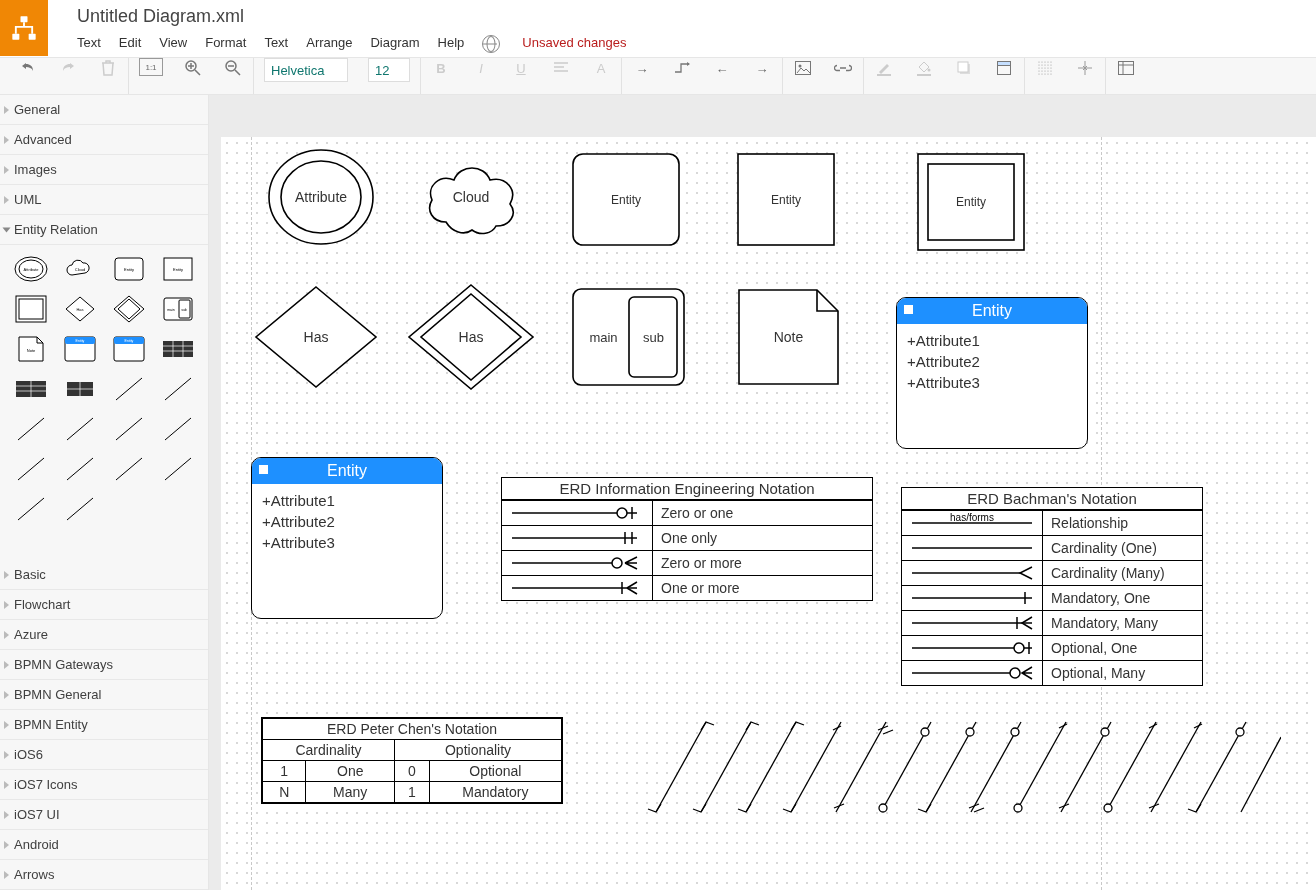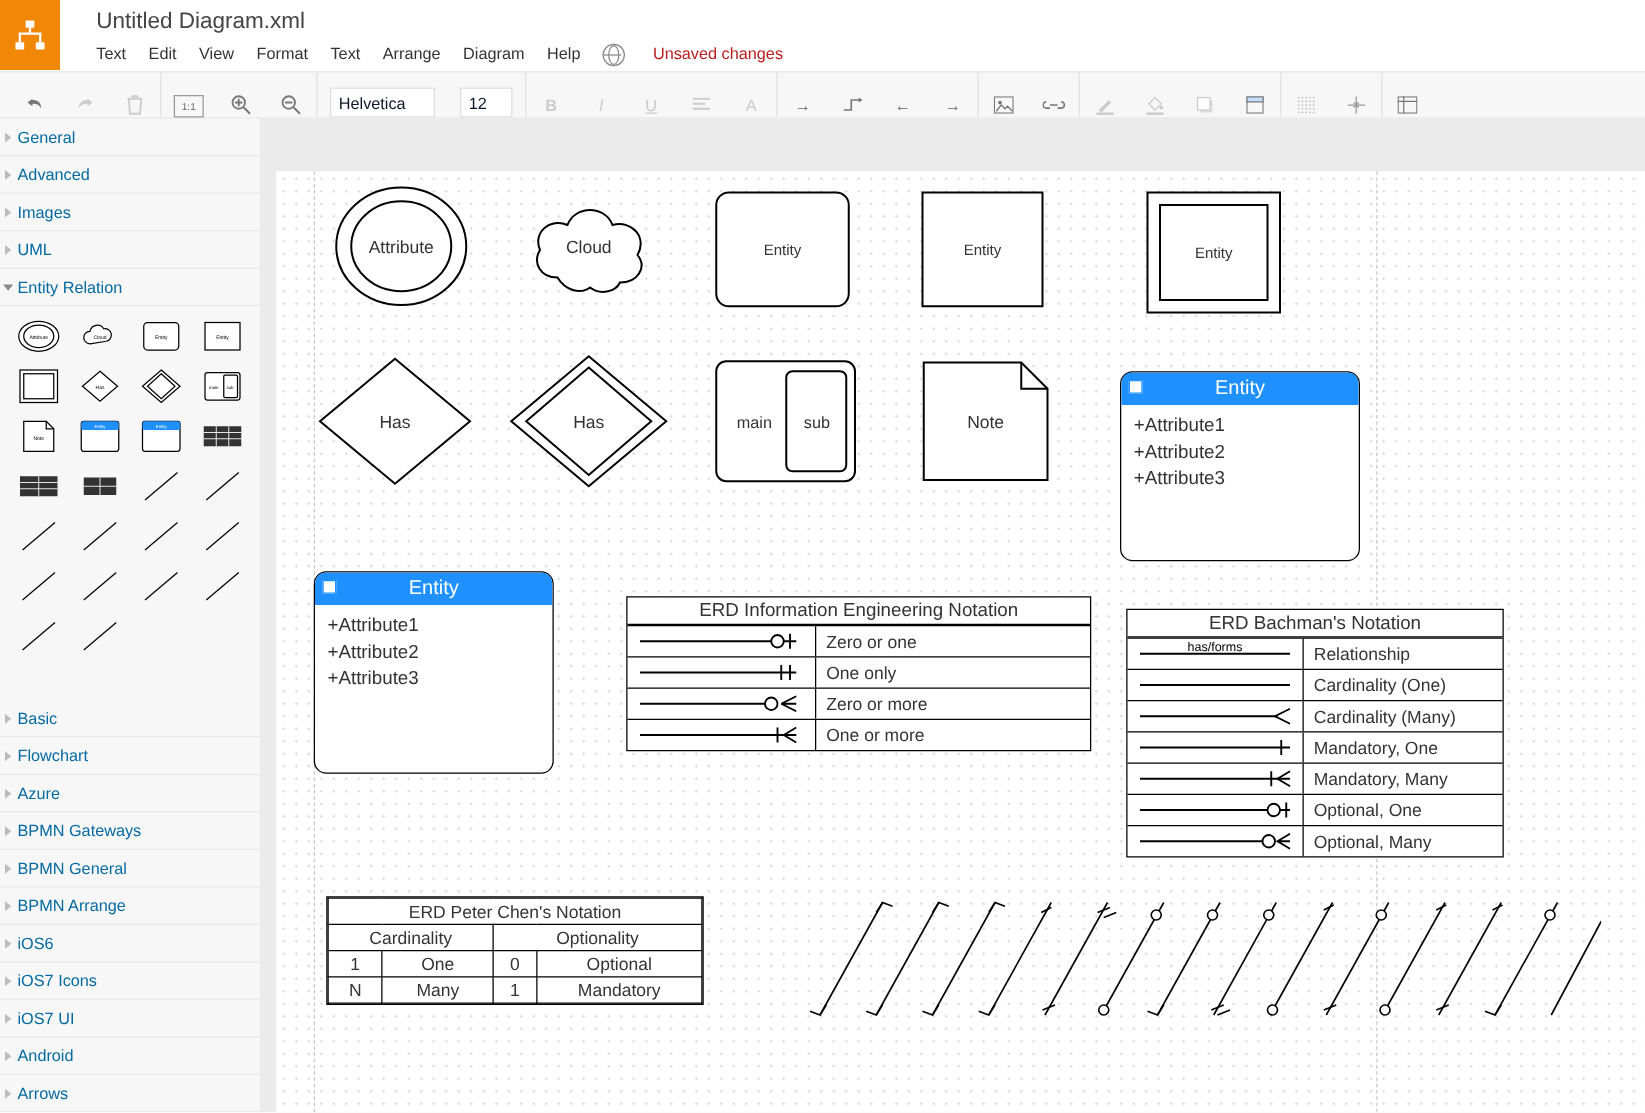--- a/index.html
+++ b/index.html
@@ -9,27 +9,27 @@
 .logo svg{width:28px;height:28px}
 .title-menu{flex:1;padding-left:29px}
 .title{font-size:18px;color:#444;padding-top:6px}
 .menubar{display:flex;gap:18px;padding-top:8px}
 .menubar span{cursor:pointer}
 .unsaved{color:#b91c1c}
 .globe{display:inline-flex;width:16px;height:16px;border:1.2px solid #888;border-radius:50%;position:relative;margin-right:4px}
 .globe:before{content:"";position:absolute;left:50%;top:0;width:7px;height:14px;border:1.2px solid #888;border-radius:50%;transform:translateX(-50%)}
 .globe:after{content:"";position:absolute;left:0;top:50%;width:14px;border-top:1.2px solid #888;transform:translateY(-50%)}
 .toolbar{height:36px;background:#f7f7f7;border-top:1px solid #e6e6e6;border-bottom:1px solid #e6e6e6;display:flex;align-items:center;padding:0 8px;gap:0}
-.tgroup{display:flex;align-items:flex-end;gap:20px;padding:0 10px;border-right:1px solid #e2e2e2;height:100%}
+.tgroup{display:flex;align-items:flex-start;gap:20px;padding:0 10px;border-right:1px solid #e2e2e2;height:100%}
 .tbtn{width:20px;height:20px;display:flex;align-items:center;justify-content:center;color:#666;cursor:pointer}
 .tbtn.dis{color:#ccc}
-.tinput{border:1px solid #ddd;background:#fff;height:22px;padding:0 6px;color:#0f172a;display:flex;align-items:center}
+.tinput{border:1px solid #ddd;background:#fff;height:22px;padding:0 6px;color:#0f766e;display:flex;align-items:center}
 .body{display:flex;flex:1;min-height:0}
 .sidebar{width:208px;background:#f7f7f7;border-right:1px solid #e6e6e6;display:flex;flex-direction:column;overflow:hidden}
-.sb-sec{border-bottom:1px solid #e8e8e8;padding:7px 10px 7px 14px;cursor:pointer;position:relative;color:#0369a1}
+.sb-sec{border-bottom:1px solid #e8e8e8;padding:7px 10px 7px 14px;cursor:pointer;position:relative;color:#404040}
 .sb-sec:before{content:"";position:absolute;left:4px;top:50%;transform:translateY(-50%);border-top:4px solid transparent;border-bottom:4px solid transparent;border-left:5px solid #bbb}
 .sb-sec.open:before{transform:translateY(-50%) rotate(90deg);border-left-color:#888}
 .palette{display:grid;grid-template-columns:repeat(4,1fr);gap:4px;padding:6px 8px;background:#f7f7f7}
 .pcell{height:36px;display:flex;align-items:center;justify-content:center}
 .pcell svg{max-width:100%;max-height:100%}
 .spacer{flex:1}
 .sb-bot{}
 .canvas-wrap{flex:1;position:relative;background:#ebebeb;overflow:hidden}
 .canvas{position:absolute;left:12px;top:42px;right:0;bottom:0;background:#fff}
 .dots{position:absolute;inset:0;background-image:radial-gradient(#d8d8d8 0.8px,transparent 0.8px);background-size:10px 10px;background-position:1px 1px}
@@ -368,21 +368,21 @@
             </svg>
           </div>
       </div>
       <div class="spacer"></div>
       <div class="sb-bot">
         <div class="sb-sec">Basic</div>
         <div class="sb-sec">Flowchart</div>
         <div class="sb-sec">Azure</div>
         <div class="sb-sec">BPMN Gateways</div>
         <div class="sb-sec">BPMN General</div>
-        <div class="sb-sec">BPMN Arrange</div>
+        <div class="sb-sec">BPMN Entity</div>
         <div class="sb-sec">iOS6</div>
         <div class="sb-sec">iOS7 Icons</div>
         <div class="sb-sec">iOS7 UI</div>
         <div class="sb-sec">Android</div>
         <div class="sb-sec">Arrows</div>
       </div>
     </div>
 
     <div class="canvas-wrap">
       <div class="canvas">

